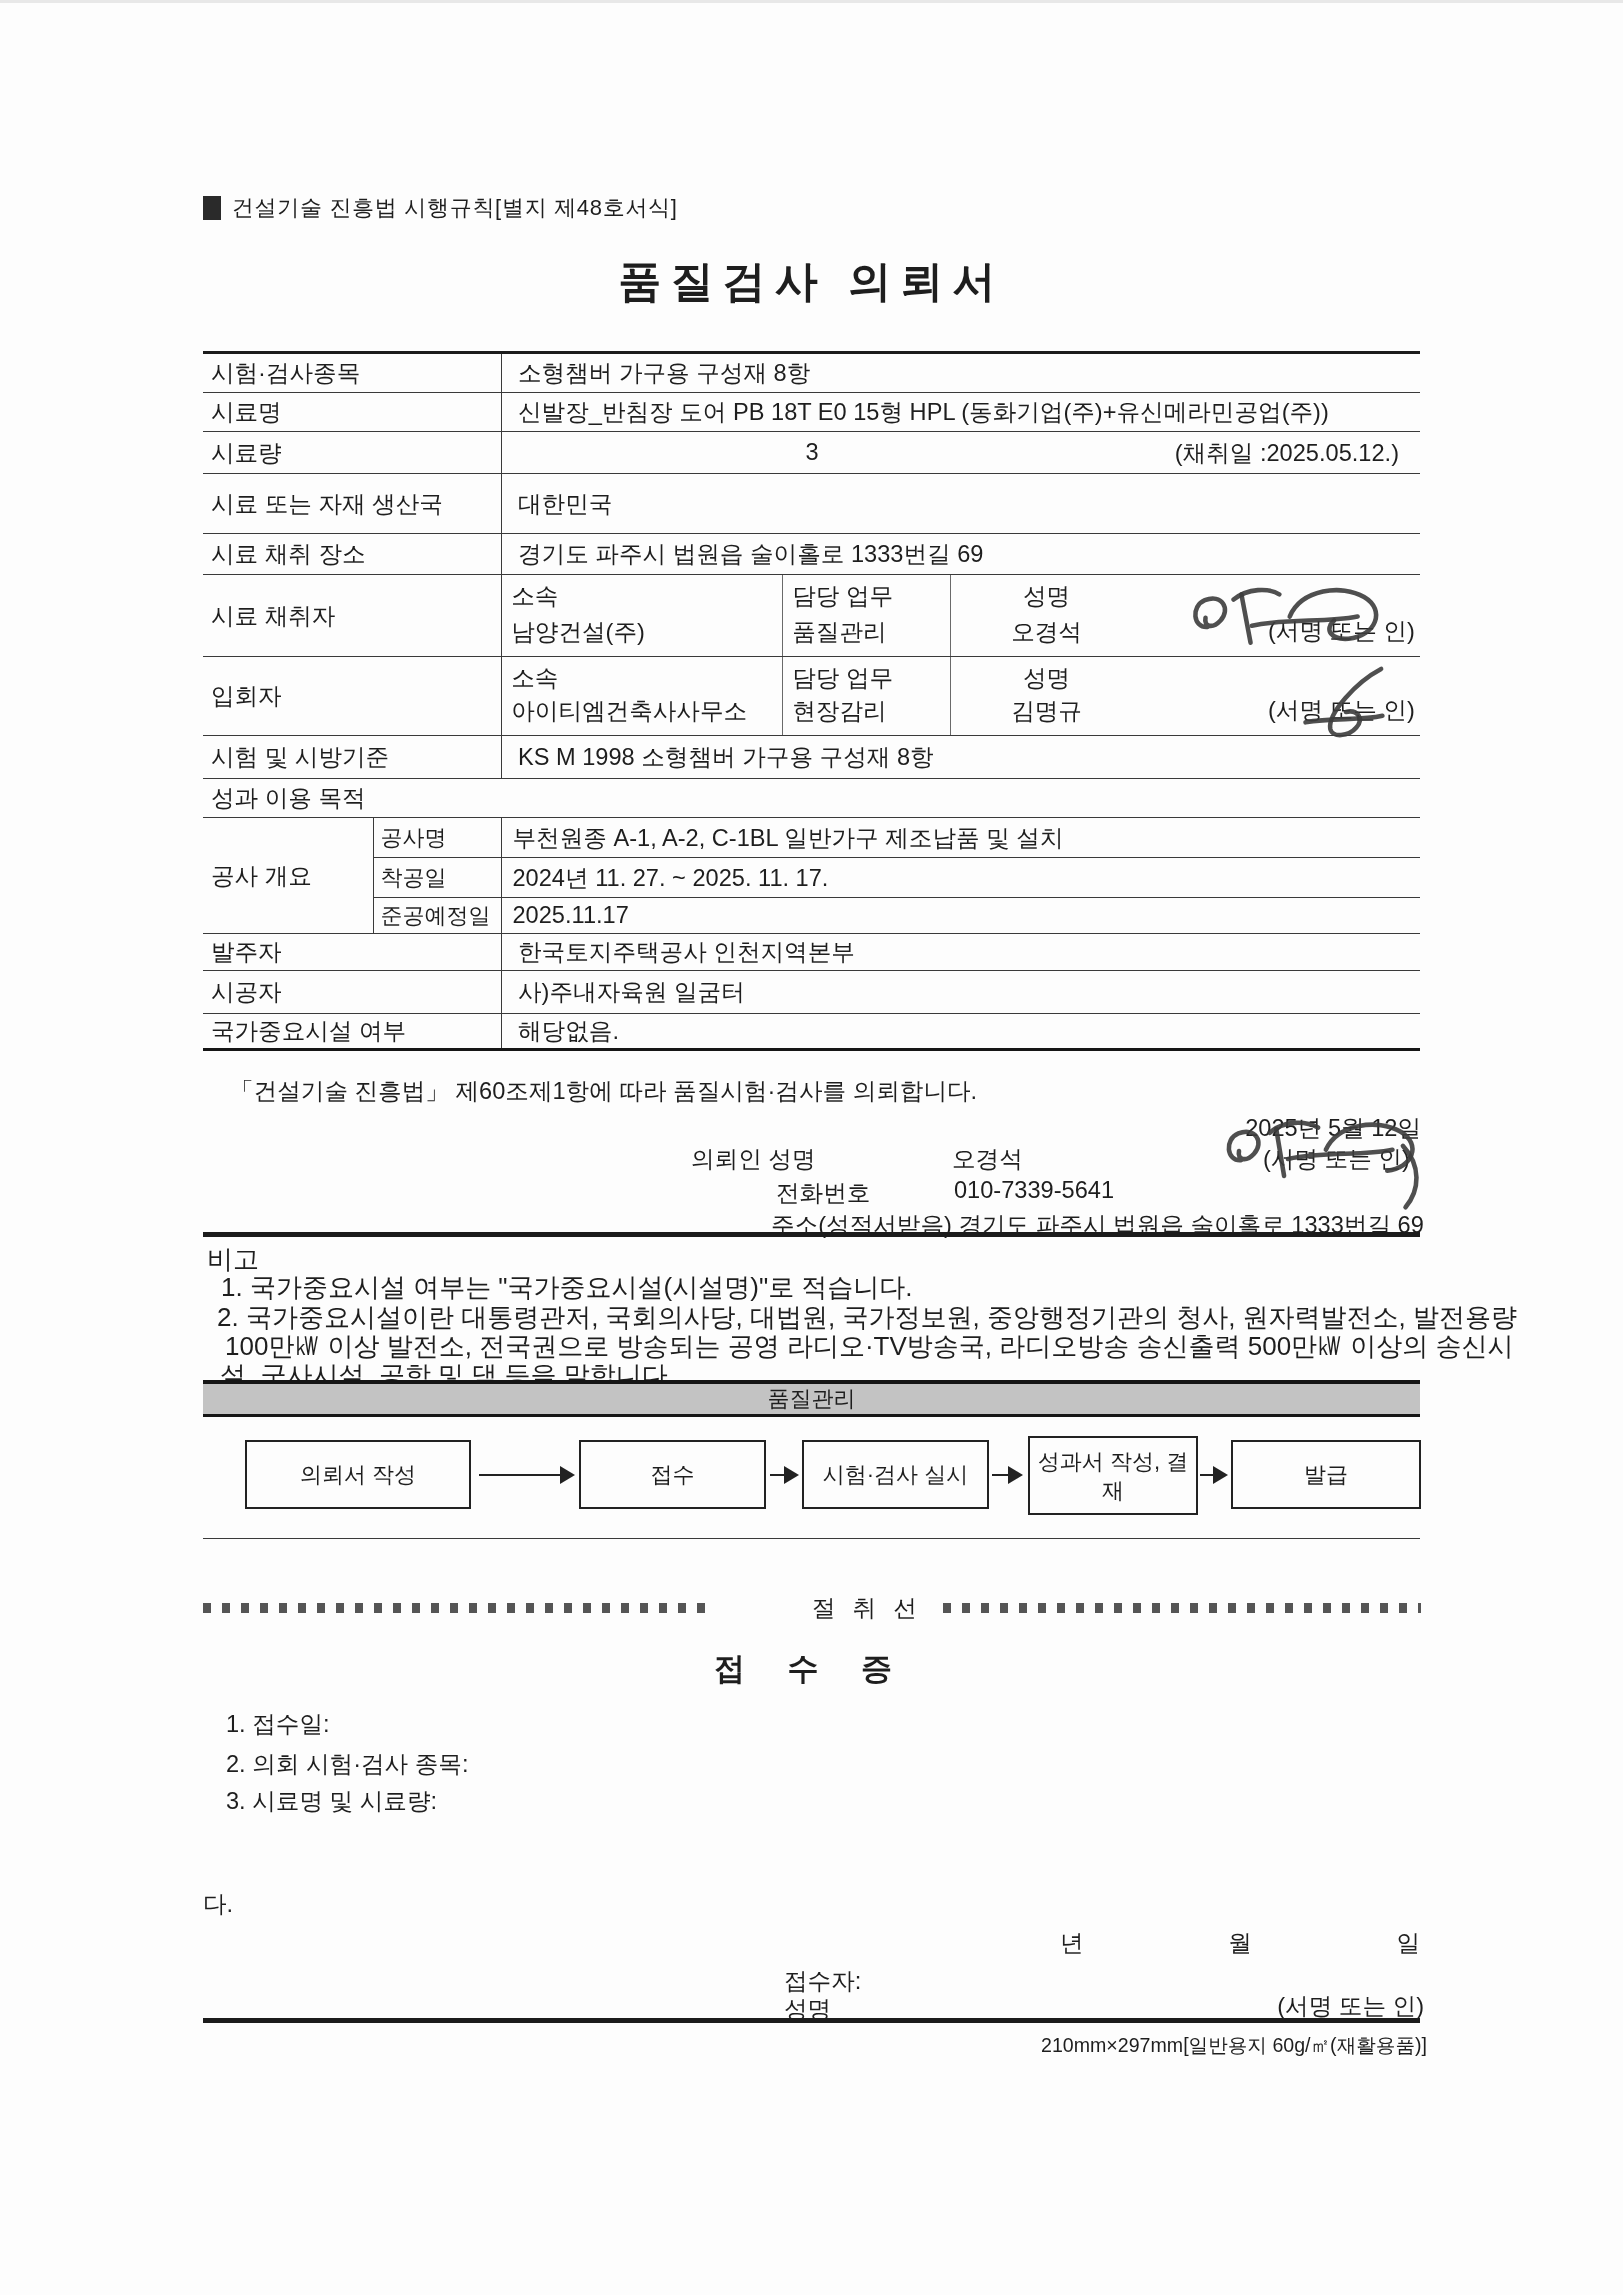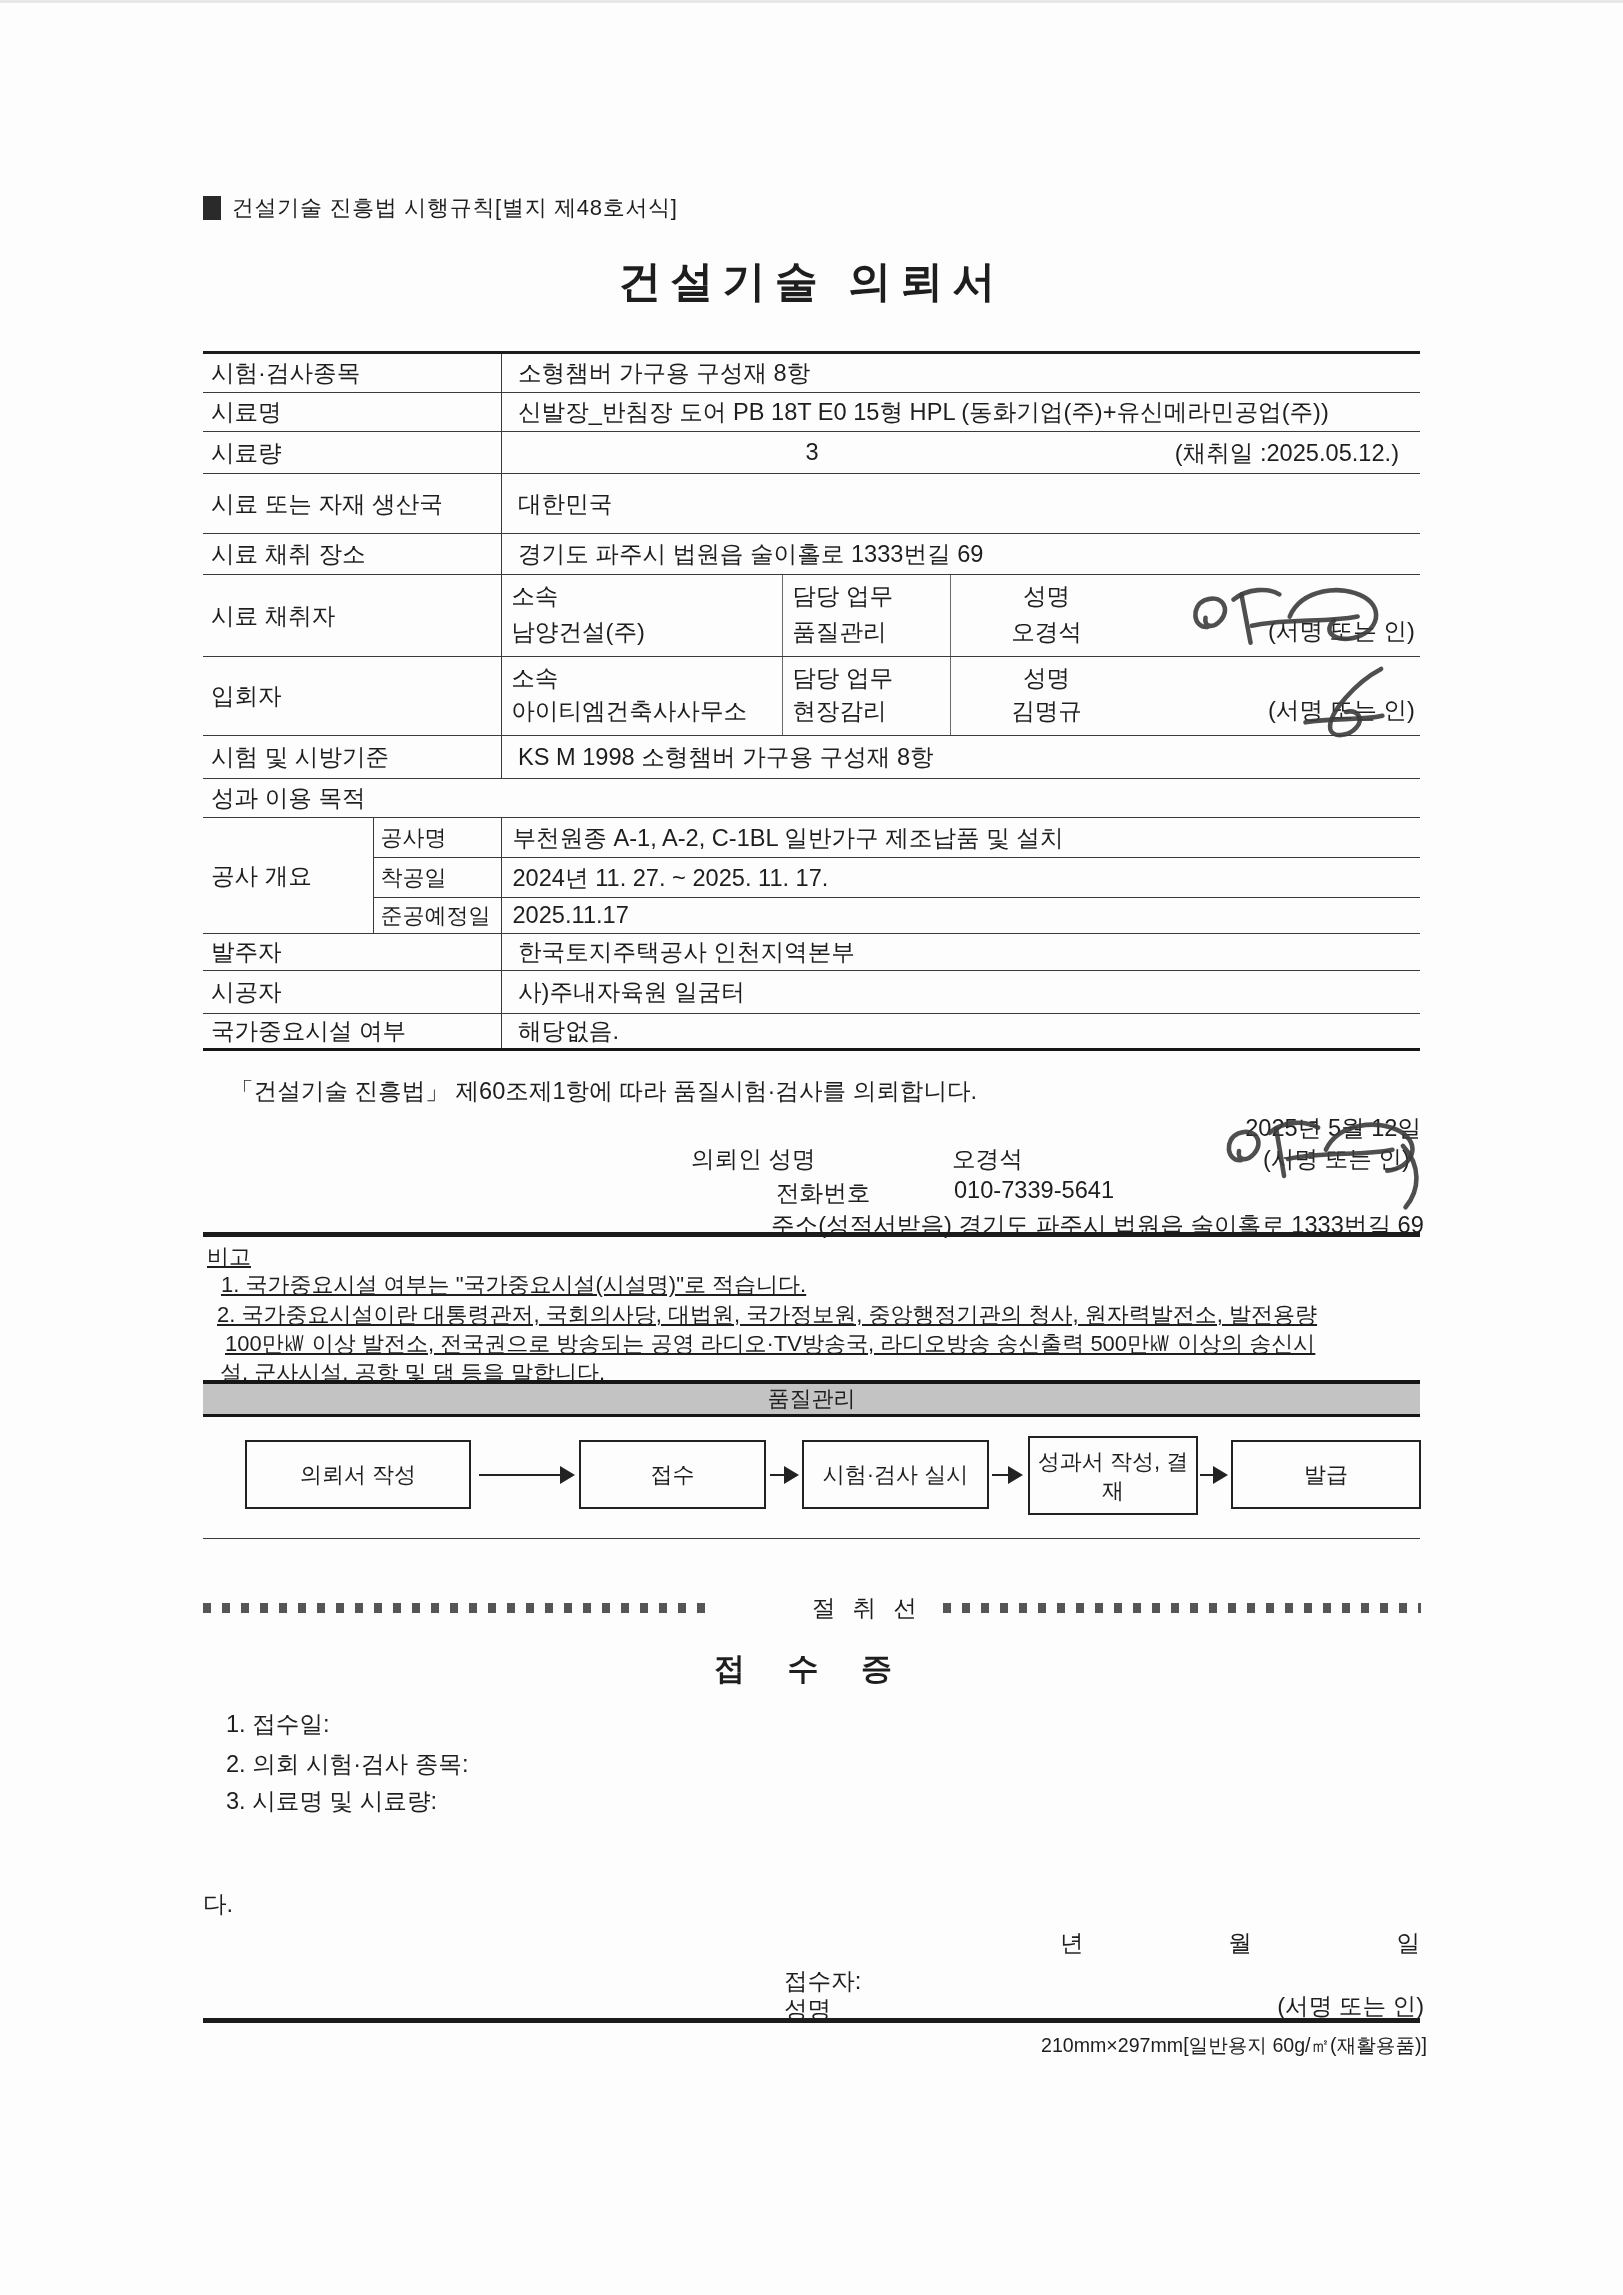--- a/index.html
+++ b/index.html
@@ -1,21 +1,21 @@
 <!DOCTYPE html>
 <html style="font-size:10.5px"><head>
 <meta charset="utf-8">
 <style>
   html,body{margin:0;padding:0;background:#e8e8e8;}
   .page{
     position:relative;width:1623px;height:2295px;background:#fdfdfd;margin:3px auto;
     font-family:"Liberation Sans","DejaVu Sans",sans-serif;color:#1e1e1e;overflow:hidden;
   }
   .abs{position:absolute;}
-  .t34{font-size:22px;text-decoration:underline;} .t36{font-size:23.6px;} .t30{font-size:19.6px;}
+  .t34{font-size:26px;} .t36{font-size:23.6px;} .t30{font-size:19.6px;}
   
   .form-ref{left:203px;top:190px;font-size:22px;letter-spacing:0.7px;display:flex;align-items:center;}
   .ref-square{display:inline-block;width:18.3px;height:23.6px;background:#2a2a2a;margin-right:10.5px;}
   
   .doc-title{left:0;top:250px;width:1623px;text-align:center;font-size:43px;font-weight:bold;letter-spacing:9.2px;}
   
   .main-table{left:203px;top:348px;width:1217px;border-top:3.9px solid #1c1c1c;}
   .row{display:grid;border-bottom:1.3px solid #3a3a3a;box-sizing:border-box;}
   .row:last-child{border-bottom:3.9px solid #161616;}
   .c-label{display:flex;align-items:center;padding-left:7.9px;font-size:23.6px;box-sizing:border-box;}
@@ -50,21 +50,21 @@
 </head>
 <body>
 
 <div class="page">
 
   <div class="abs form-ref">
     <span class="ref-square"></span>
     <span>건설기술 진흥법 시행규칙[별지 제48호서식]</span>
   </div>
 
-  <div class="abs doc-title">건설기술 의뢰서</div>
+  <div class="abs doc-title">품질검사 의뢰서</div>
 
   <div class="abs main-table">
 
     <div class="row cols-2" style="height:39px">
       <div class="c-label">시험·검사종목</div>
       <div class="c-val">소형챔버 가구용 구성재 8항</div>
     </div>
 
     <div class="row cols-2" style="height:39px">
       <div class="c-label">시료명</div>

